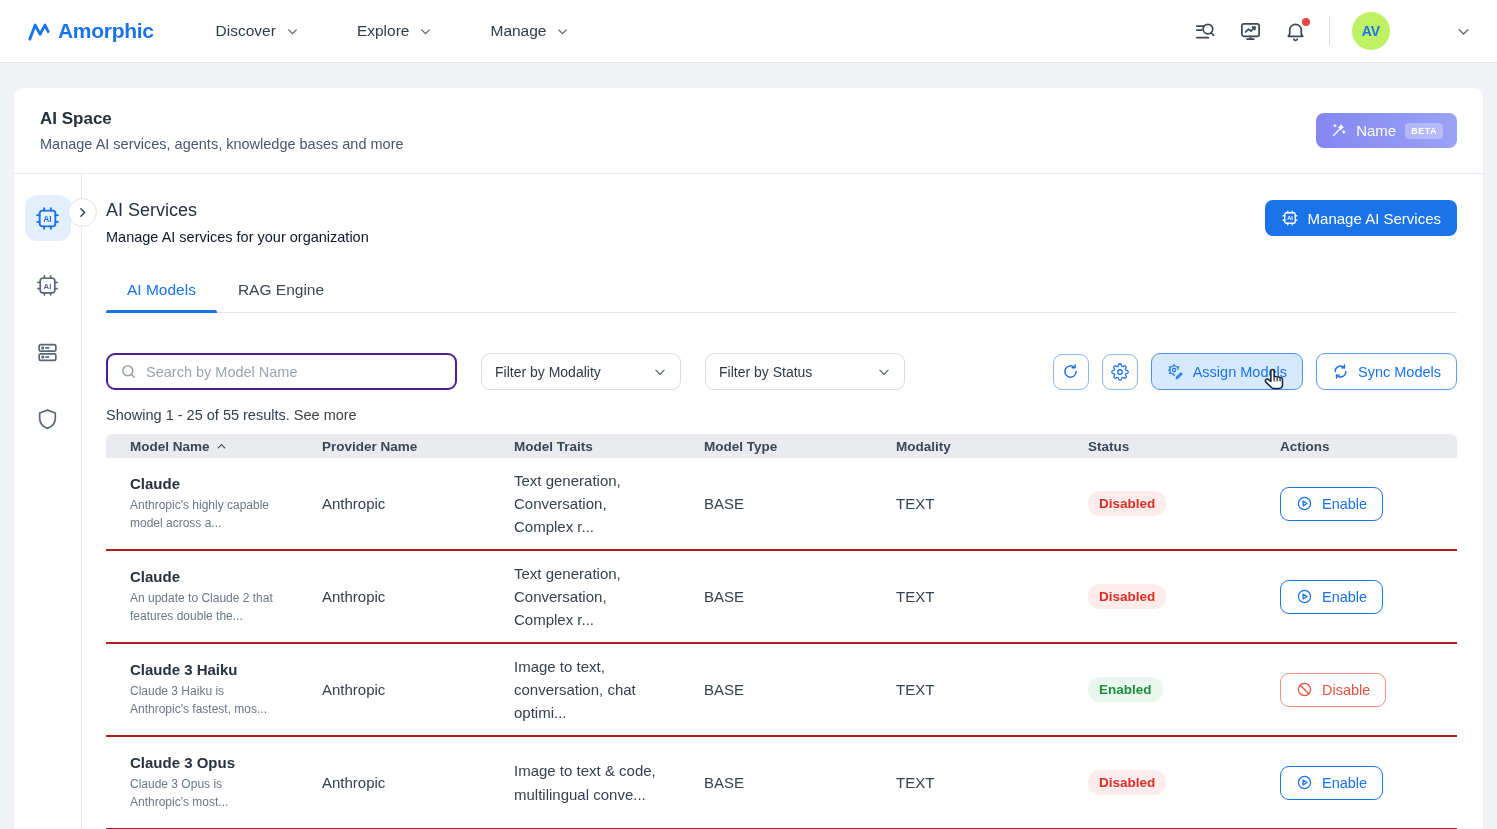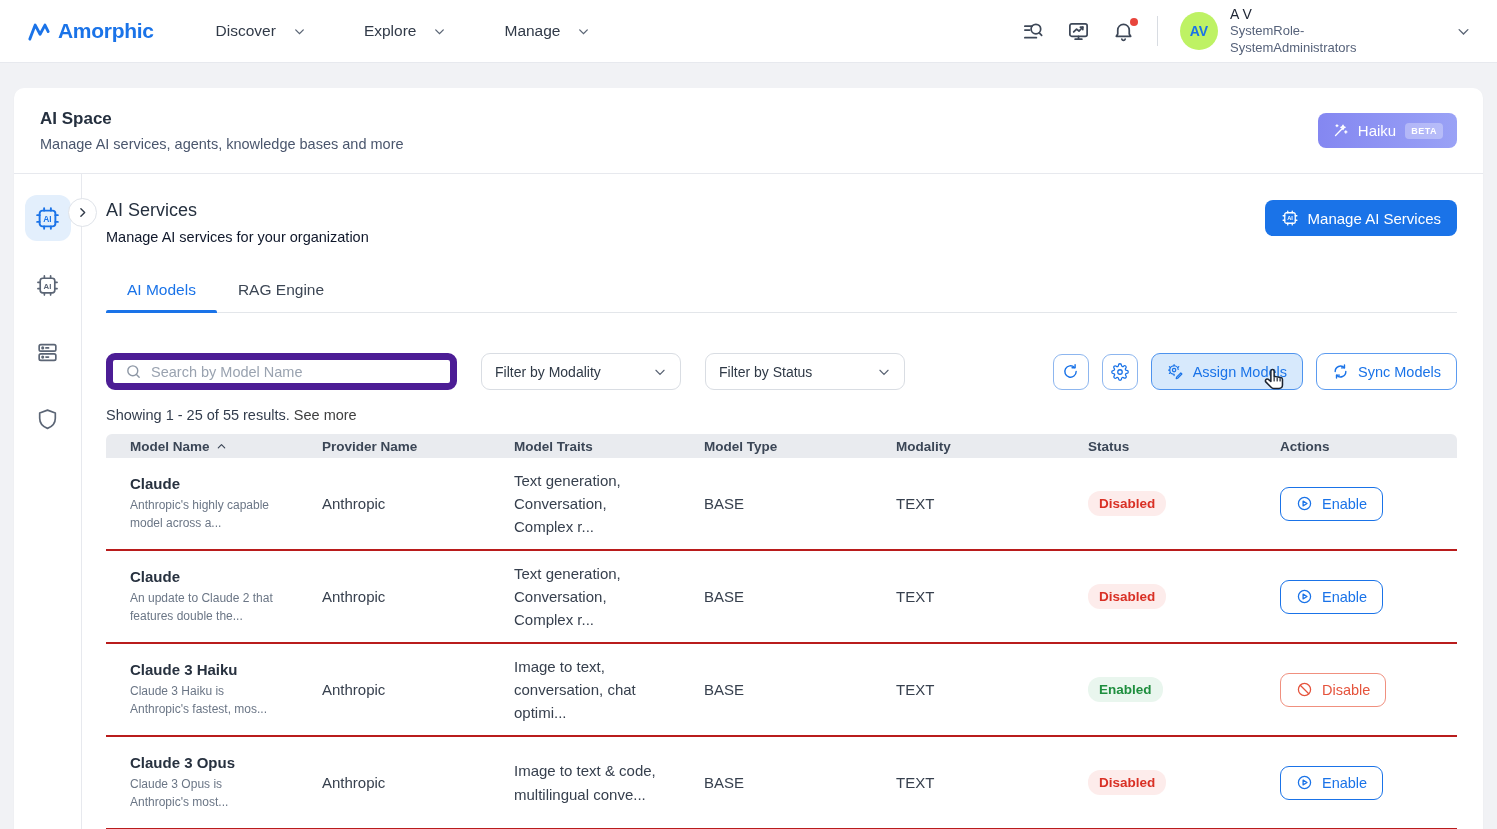--- a/index.html
+++ b/index.html
@@ -7,21 +7,21 @@
   body { font-family:"Liberation Sans", sans-serif; background:#f1f2f5; color:#44546f; }
   .icon { display:inline-flex; align-items:center; justify-content:center; flex:0 0 auto; }
   svg { display:block; }
 
   
   .navbar { height:63px; background:#fff; border-bottom:1px solid #e7e9ee;
             display:flex; align-items:center; padding:0 26px; }
   .brand { display:flex; align-items:center; gap:6px; color:#1a73e8; }
   .brand-name { font-size:21px; font-weight:bold; letter-spacing:-.3px; }
   .nav-menus { display:flex; gap:58px; margin-left:62px; }
-  .nav-menu { display:flex; align-items:center; gap:17px; font-size:15.5px; color:#313a48; cursor:pointer; }
+  .nav-menu { display:flex; align-items:center; gap:10px; font-size:15.5px; color:#313a48; cursor:pointer; }
   .nav-right { margin-left:auto; display:flex; align-items:center; gap:22px; }
   .nav-icon { color:#3d4757; cursor:pointer; position:relative; }
   .nav-dot { position:absolute; top:-2px; right:-3px; width:8px; height:8px; border-radius:50%; background:#e8453c; }
   .nav-divider { width:1px; height:30px; background:#d8dce2; }
   .avatar { width:38px; height:38px; border-radius:50%; background:#bef264; color:#1a73e8;
             font-weight:bold; font-size:14px; display:flex; align-items:center; justify-content:center; }
   .user-block { line-height:1.3; }
   .user-name { font-size:14px; color:#202736; }
   .user-role { font-size:13px; color:#56627a; max-width:160px; }
   .nav-caret { margin-left:44px; color:#5b6575; }
@@ -59,21 +59,21 @@
 
   
   .tabs { display:flex; margin-top:26px; border-bottom:1px solid #e3e6ea; }
   .tab { padding:10px 21px 13px; font-size:15.5px; color:#3c4654; cursor:pointer; position:relative; }
   .tab.active { color:#1a73e8; }
   .tab.active::after { content:""; position:absolute; left:0; right:0; bottom:-1px; height:3px;
                        background:#1a73e8; border-radius:2px 2px 0 0; }
 
   
   .toolbar { display:flex; align-items:center; margin-top:40px; }
-  .search-box { width:351px; height:37px; border:7px solid #4c1d95; border-radius:9px;
+  .search-box { width:351px; height:37px; border:2px solid #4c1d95; border-radius:9px;
                 display:flex; align-items:center; padding:0 12px; gap:9px; color:#8d97a5; }
   .search-box input { border:none; outline:none; flex:1; font-size:14.5px; color:#3c4654;
                       font-family:"Liberation Sans",sans-serif; background:transparent; }
   .search-box input::placeholder { color:#9aa3b0; }
   .select { width:200px; height:37px; border:1px solid #d9dde3; border-radius:9px; margin-left:24px;
             display:flex; align-items:center; padding:0 13px; font-size:14px; color:#2f3946; cursor:pointer; }
   .select .caret { margin-left:auto; color:#5b6575; }
   .tool-right { margin-left:auto; display:flex; align-items:center; gap:13px; }
   .icon-btn { width:36px; height:36px; border:1px solid #8db6ef; border-radius:9px; background:#fff;
               color:#1a73e8; display:flex; align-items:center; justify-content:center; cursor:pointer; }
@@ -168,24 +168,20 @@
     <span class="nav-icon icon">
       <svg width="23" height="23" viewBox="0 0 24 24" fill="none" stroke="currentColor" stroke-width="1.8" stroke-linecap="round" stroke-linejoin="round">
         <path d="M18 10.5a6 6 0 10-12 0v4.2L4.5 17h15l-1.5-2.3z"></path>
           <path d="M10.3 20a1.8 1.8 0 003.4 0"></path>
       </svg>
       <span class="nav-dot"></span>
     </span>
     <span class="nav-divider"></span>
     <div style="display:flex; align-items:center; gap:12px; cursor:pointer;">
       <span class="avatar">AV</span>
-      <span class="user-block">
-        <div class="user-name">A V</div>
-        <div class="user-role">SystemRole-SystemAdministrators</div>
-      </span>
     </div>
     <span class="icon nav-caret">
       <svg width="15" height="15" viewBox="0 0 24 24" fill="none" stroke="currentColor" stroke-width="2.2" stroke-linecap="round">
           <polyline points="5 9 12 16 19 9"></polyline>
         </svg>
     </span>
   </div>
 </div>
 
 <div class="card">
@@ -198,21 +194,21 @@
       <span class="icon">
         <svg width="17" height="17" viewBox="0 0 24 24" fill="none" stroke="#fff" stroke-width="1.9" stroke-linecap="round" stroke-linejoin="round">
           <path d="M5 19L14 10"></path>
             <path d="M15.5 4.5l.9 2.1 2.1.9-2.1.9-.9 2.1-.9-2.1-2.1-.9 2.1-.9z"></path>
             <path d="M19.5 12.5v3"></path>
             <path d="M18 14h3"></path>
             <path d="M7 4v2.5"></path>
             <path d="M5.8 5.2h2.5"></path>
         </svg>
       </span>
-      <span>Haiku</span>
+      <span>Name</span>
       <span class="beta-badge">BETA</span>
     </button>
   </div>
 
   <div class="card-body">
     <span class="rail-collapse">
       <svg width="13" height="13" viewBox="0 0 24 24" fill="none" stroke="currentColor" stroke-width="2.6" stroke-linecap="round" stroke-linejoin="round">
           <polyline points="9 5 16 12 9 19"></polyline>
         </svg>
     </span>

